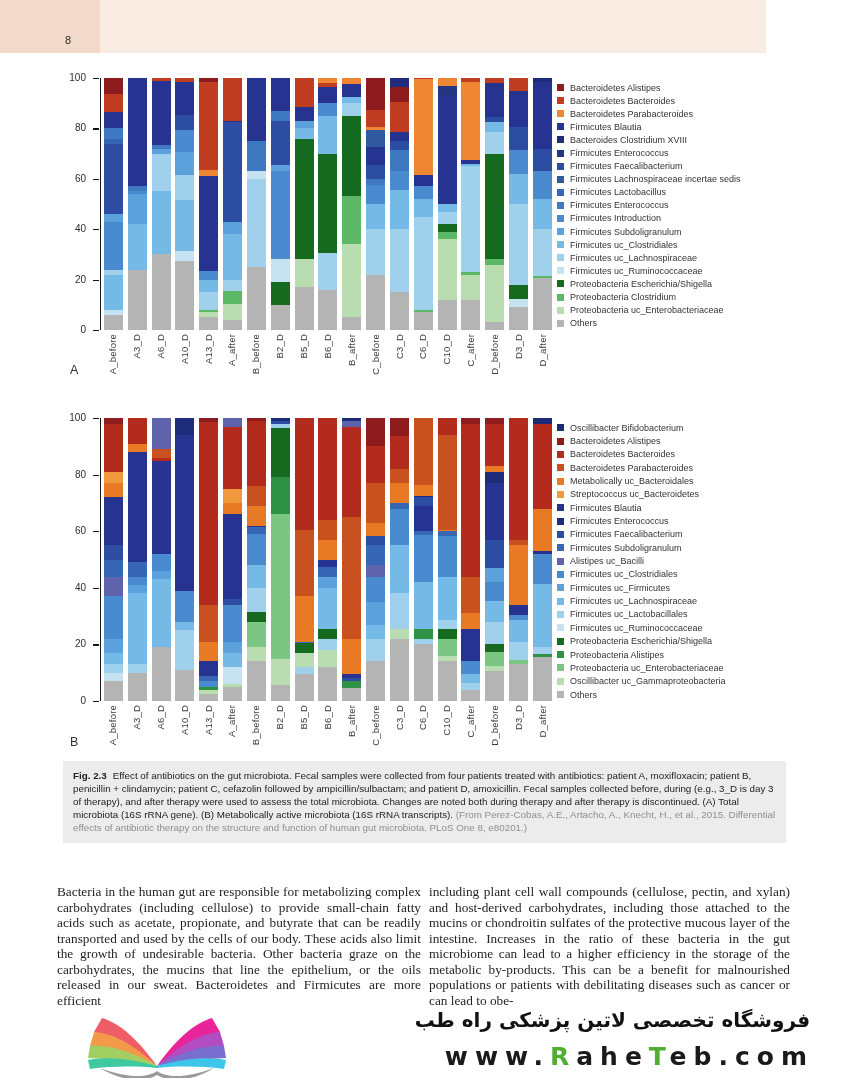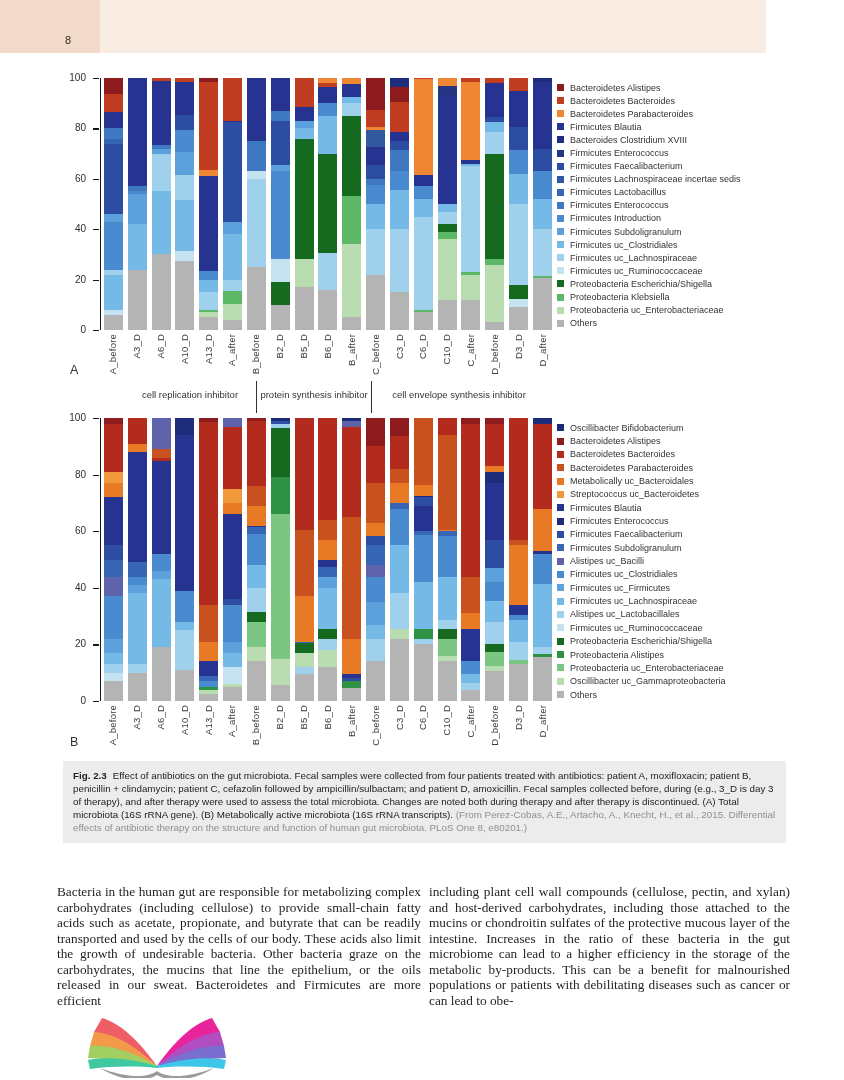--- a/index.html
+++ b/index.html
@@ -420,41 +420,34 @@
         <div class="lrow">
           <span class="sw" style="background: rgb(197, 226, 240);"></span>
           <span class="llab">Firmicutes uc_Ruminococcaceae</span>
         </div>
         <div class="lrow">
           <span class="sw" style="background: rgb(22, 106, 32);"></span>
           <span class="llab">Proteobacteria Escherichia/Shigella</span>
         </div>
         <div class="lrow">
           <span class="sw" style="background: rgb(92, 184, 103);"></span>
-          <span class="llab">Proteobacteria Klebsiella</span>
+          <span class="llab">Proteobacteria Clostridium</span>
         </div>
         <div class="lrow">
           <span class="sw" style="background: rgb(185, 221, 176);"></span>
           <span class="llab">Proteobacteria uc_Enterobacteriaceae</span>
         </div>
         <div class="lrow">
           <span class="sw" style="background: rgb(180, 180, 180);"></span>
           <span class="llab">Others</span>
         </div>
       </div>
   </section>
   <div class="panel-label" id="panelA">A</div>
 
-  <div class="grouprow">
-    <span class="grouplabel" style="left:190px">cell replication inhibitor</span>
-    <div class="gsep" style="left:256px"></div>
-    <span class="grouplabel" style="left:314px">protein synthesis inhibitor</span>
-    <div class="gsep" style="left:371px"></div>
-    <span class="grouplabel" style="left:459px">cell envelope synthesis inhibitor</span>
-  </div>
 
   <section class="chart" id="chartB">
     <div class="yaxis">
         <div class="ytick" style="top: 277px;">0</div>
         <div class="ymark" style="top: 283px;"></div>
         <div class="ytick" style="top: 220.4px;">20</div>
         <div class="ymark" style="top: 226.4px;"></div>
         <div class="ytick" style="top: 163.8px;">40</div>
         <div class="ymark" style="top: 169.8px;"></div>
         <div class="ytick" style="top: 107.2px;">60</div>
@@ -810,21 +803,21 @@
         <div class="lrow">
           <span class="sw" style="background: rgb(92, 160, 220);"></span>
           <span class="llab">Firmicutes uc_Firmicutes</span>
         </div>
         <div class="lrow">
           <span class="sw" style="background: rgb(117, 185, 230);"></span>
           <span class="llab">Firmicutes uc_Lachnospiraceae</span>
         </div>
         <div class="lrow">
           <span class="sw" style="background: rgb(159, 208, 236);"></span>
-          <span class="llab">Alistipes uc_Lactobacillales</span>
+          <span class="llab">Firmicutes uc_Lactobacillales</span>
         </div>
         <div class="lrow">
           <span class="sw" style="background: rgb(197, 226, 240);"></span>
           <span class="llab">Firmicutes uc_Ruminococcaceae</span>
         </div>
         <div class="lrow">
           <span class="sw" style="background: rgb(22, 106, 32);"></span>
           <span class="llab">Proteobacteria Escherichia/Shigella</span>
         </div>
         <div class="lrow">
@@ -863,14 +856,16 @@
       <path id="lf3" d="M75,56 C44,47 20,47 6,50 L8,59 C30,56 54,56 75,58 Z" fill="#3fc9a0"></path>
     </g>
     <g>
       <path id="rf0" d="M75,56 C98,24 116,12 130,8 L138,22 C116,28 94,40 75,56 Z" fill="#e9249b"></path>
       <path id="rf1" d="M75,56 C102,31 122,23 138,22 L142,36 C120,39 96,46 75,56 Z" fill="#b14cc1"></path>
       <path id="rf2" d="M75,56 C104,39 126,35 142,36 L144,48 C122,49 98,52 75,56 Z" fill="#7a6fd0"></path>
       <path id="rf3" d="M75,56 C106,47 130,47 144,50 L142,59 C120,56 96,56 75,58 Z" fill="#3ec6ea"></path>
     </g>
     <path id="bookbase" d="M18,58 C42,67 64,69 75,61 C86,69 108,67 132,58 C112,71 88,73 75,65 C62,73 38,71 18,58 Z" fill="#9b9b9b"></path>
   </svg>
+  <div class="fa-title">فروشگاه تخصصی لاتین پزشکی  راه طب</div>
+  <div class="url-line" id="url-line"><span style="color: rgb(26, 26, 26);">www.</span><span style="color: rgb(82, 174, 50);">R</span><span style="color: rgb(26, 26, 26);">ahe</span><span style="color: rgb(82, 174, 50);">T</span><span style="color: rgb(26, 26, 26);">eb.com</span></div>
 
 </div>
 
 </body></html>

